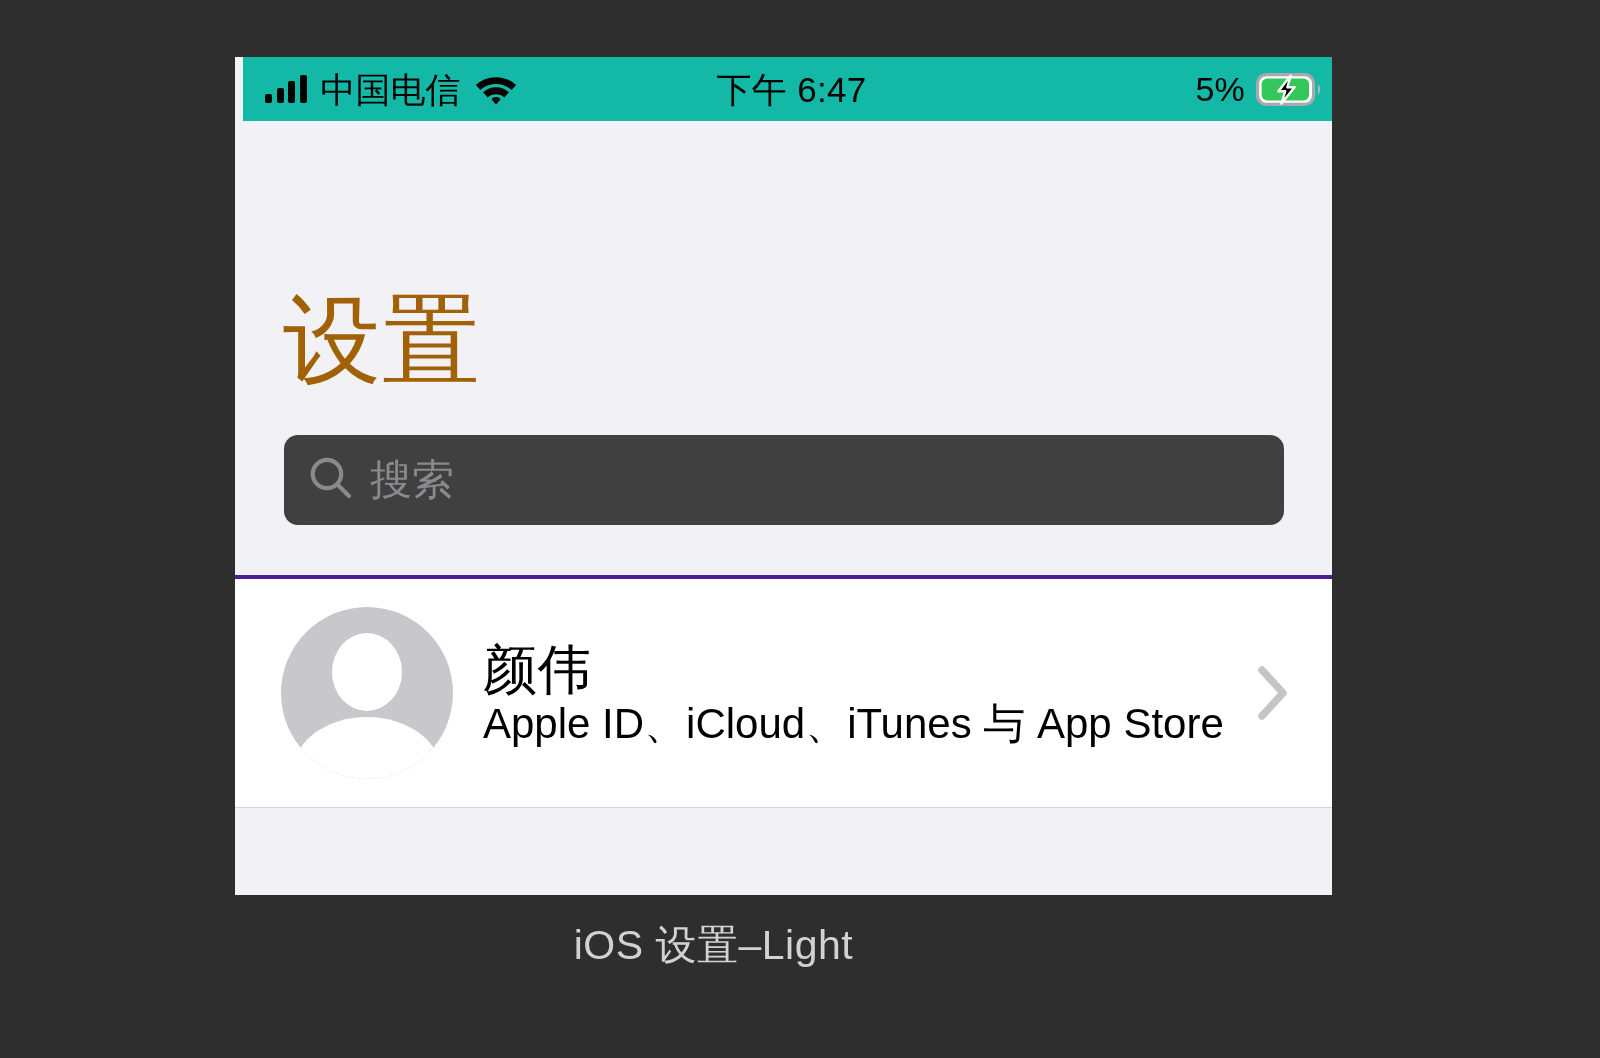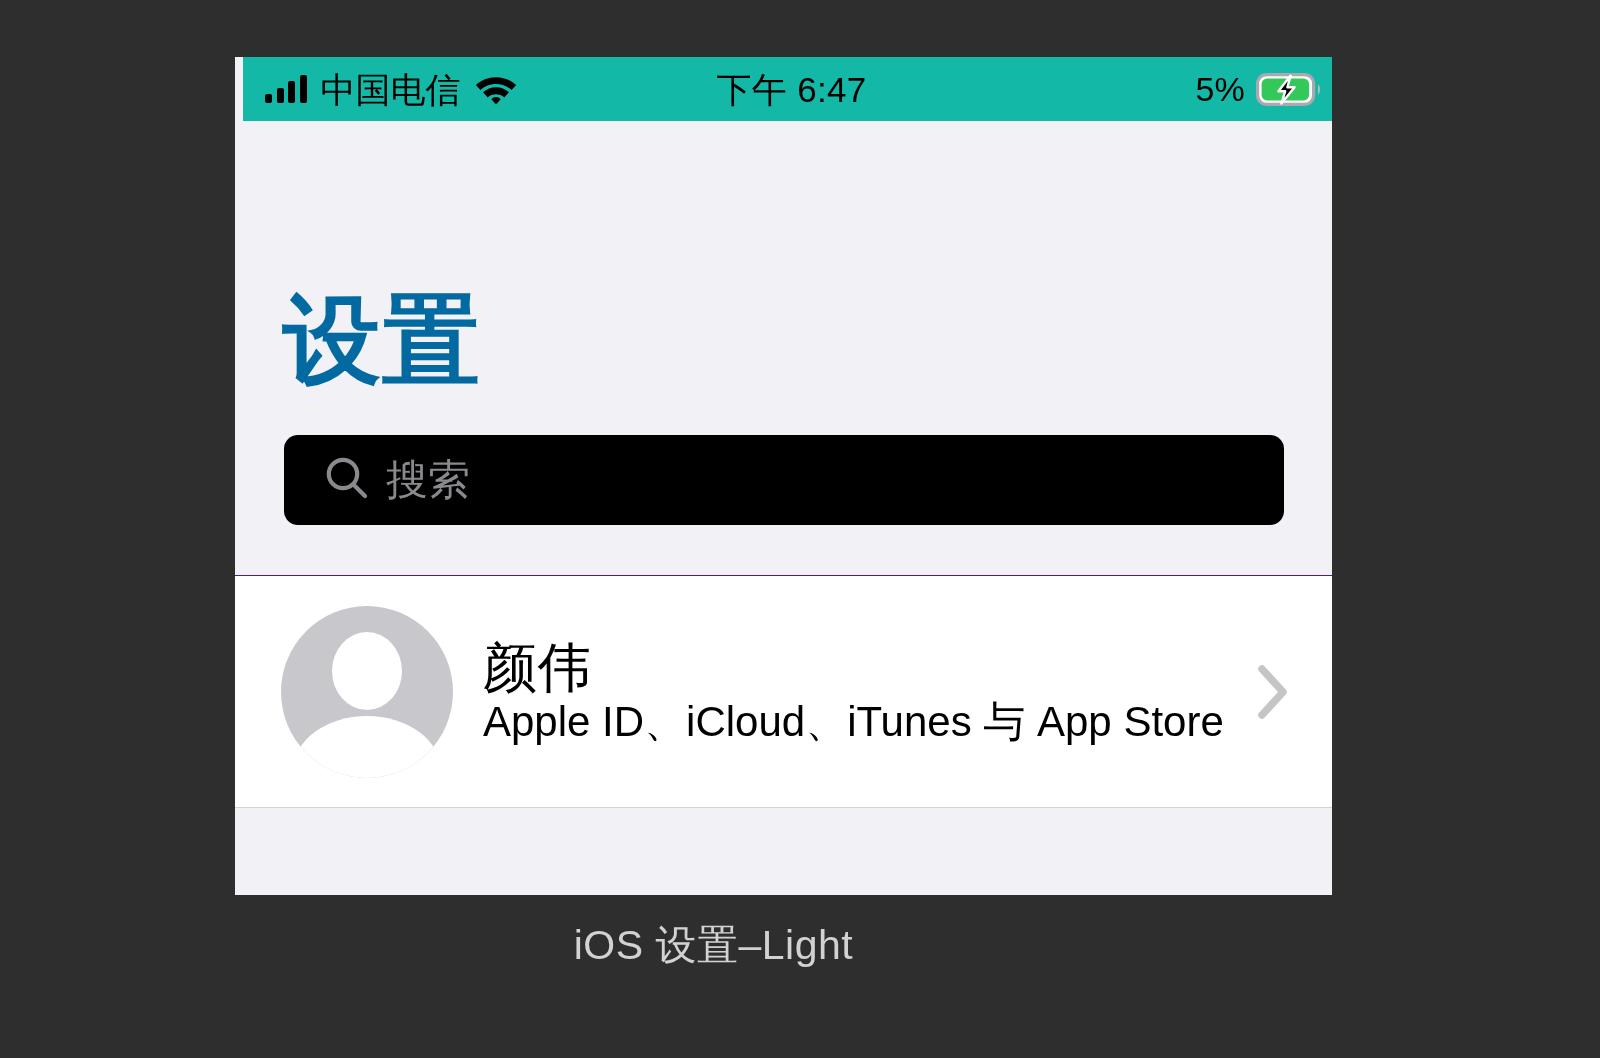--- a/index.html
+++ b/index.html
@@ -108,58 +108,58 @@
   .wifi-icon { display: block; }
 
   .battery-icon { display: block; }
 
   
   #page-title {
     position: absolute;
     left: 48px;
     top: 230px;
     font-size: 98px;
-    font-weight: bold;
-    color: #0369a1;
+    font-weight: normal;
+    color: #a16207;
     line-height: 1.1;
     letter-spacing: 1px;
     text-align: center;
   }
 
   
   #search-bar {
     position: absolute;
     left: 49px;
     top: 378px;
     width: 1000px;
     height: 90px;
-    background: #000000;
+    background: #404040;
     border-radius: 14px;
     display: flex;
     align-items: center;
-    padding-left: 40px;
+    padding-left: 24px;
     gap: 16px;
     cursor: text;
   }
 
   #search-placeholder {
     font-size: 42px;
     color: #8a8a8e;
     line-height: 1;
   }
 
   
   #account-card {
     position: absolute;
     left: 0;
     top: 518px;
     width: 100%;
     height: 233px;
     background: #ffffff;
-    border-top: 1px solid #4c1d95;
+    border-top: 4px solid #4c1d95;
     border-bottom: 1px solid #d4d3d8;
     display: flex;
     align-items: center;
     cursor: pointer;
   }
 
   #avatar {
     position: relative;
     margin-left: 46px;
     width: 172px;

